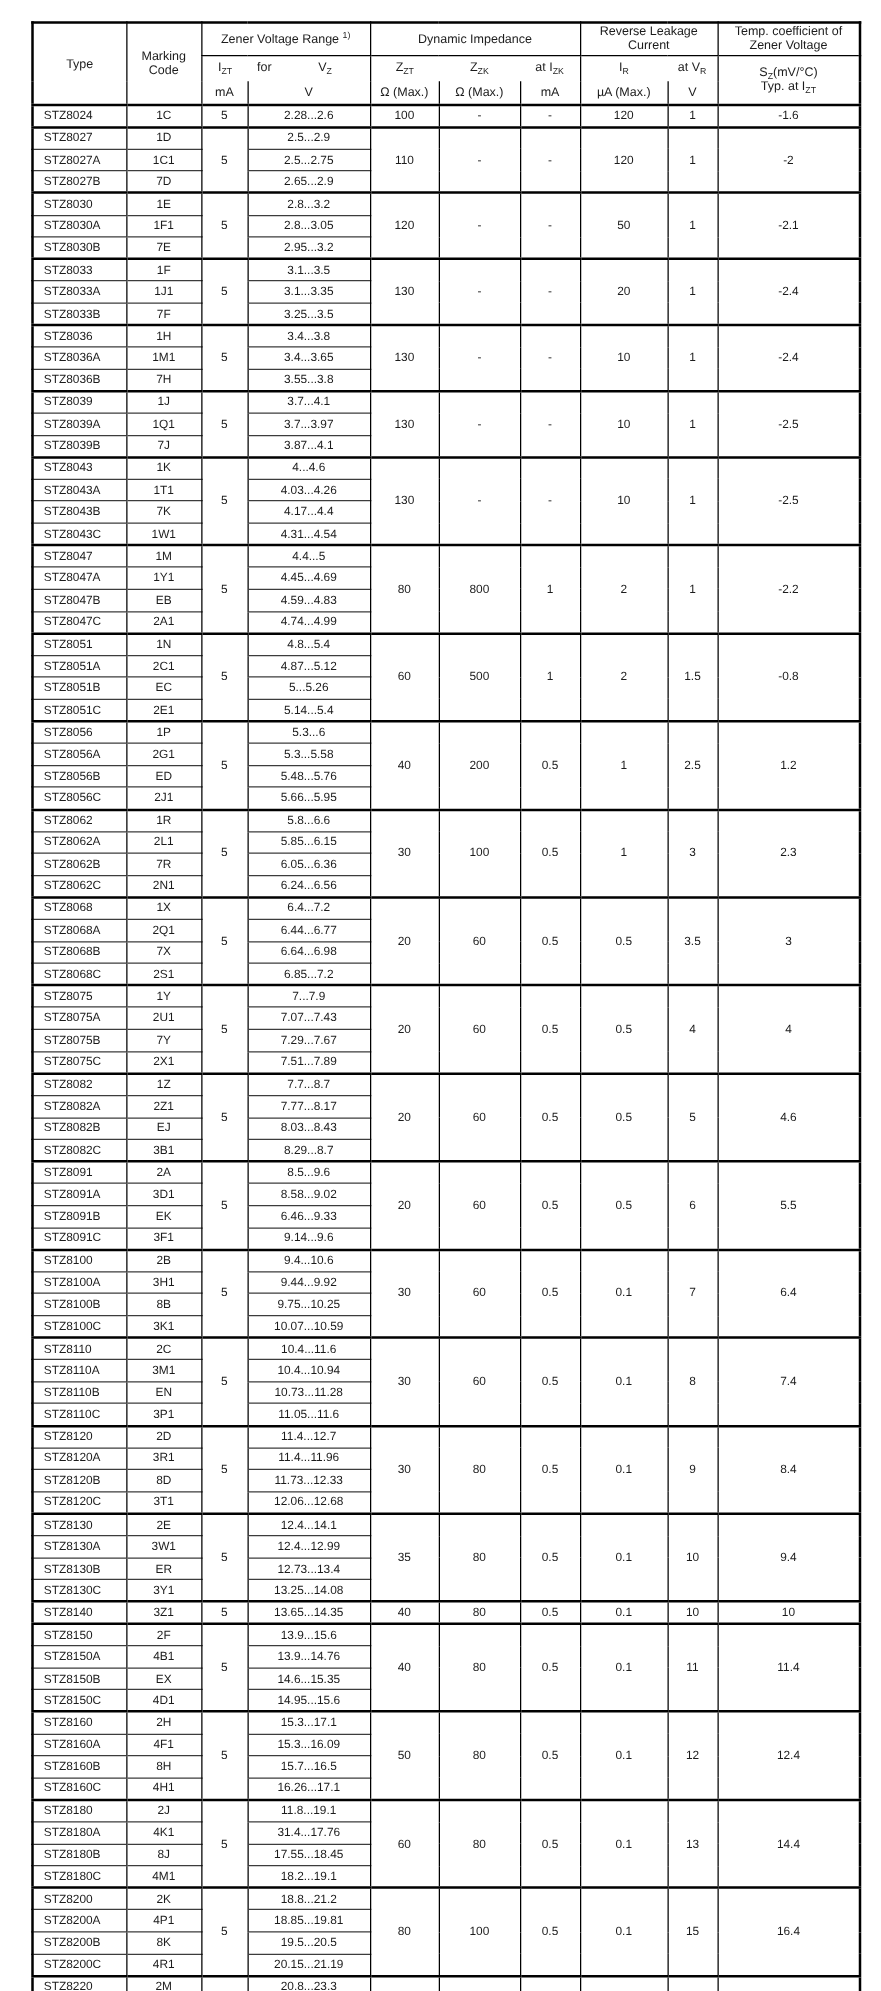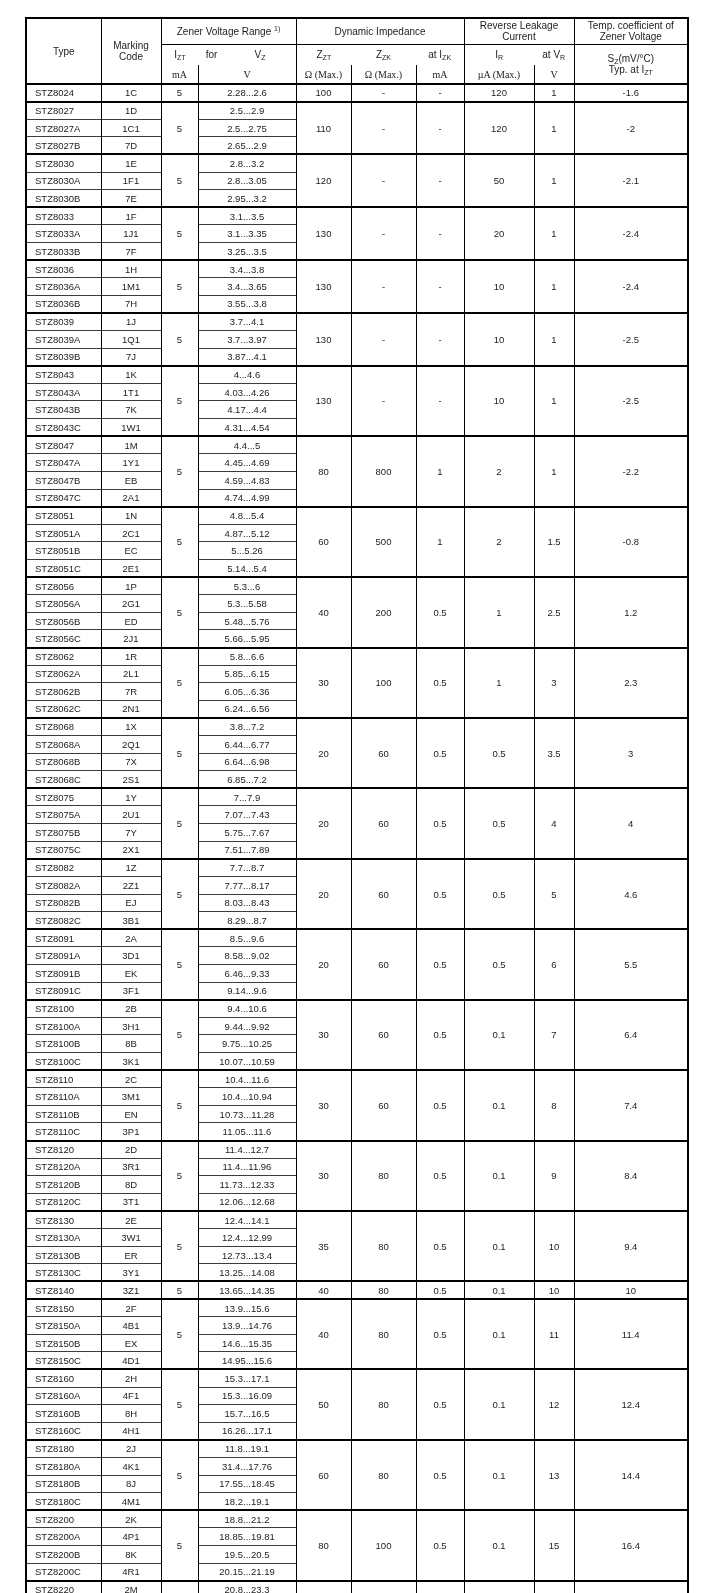--- a/index.html
+++ b/index.html
@@ -10,21 +10,21 @@
   }
   .page{position:absolute;left:25px;top:17px;}
   table{border-collapse:collapse;table-layout:fixed;width:662px;border:2px solid #000;}
   th,td{
     font-weight:normal;font-size:9.5px;text-align:center;vertical-align:middle;
     padding:0;overflow:hidden;white-space:nowrap;
   }
   thead th{font-size:10px;}
   thead tr.h1{height:26px;}
   thead tr.h2{height:21px;}
-  thead tr.h3{height:19px;font-family:Liberation Serif, serif;}
+  thead tr.h3{height:19px;}
   tbody tr{height:17.62px;}
   th.bl, td.bl{border-left:1px solid #000;}
   th.grp{white-space:normal;line-height:11px;border-bottom:1px solid #000;}
   th.wrap{white-space:normal;line-height:11px;margin-left:31px;}
   .flexrow{display:flex;align-items:center;justify-content:flex-start;}
   .flexrow span{display:block;text-align:center;}
   sub{font-size:7px;vertical-align:-2px;line-height:0;}
   sup{font-size:7px;vertical-align:4px;line-height:0;}
   tbody tr.group-start td{border-top:2px solid #000;}
   tbody tr.inner td{border-top:1px solid #3c3c3c;}
@@ -348,21 +348,21 @@
         </tr>
         <tr class="inner">
           <td class="type">STZ8062C</td>
           <td class="bl">2N1</td>
           <td class="bl">6.24...6.56</td>
         </tr>
         <tr class="group-start">
           <td class="type">STZ8068</td>
           <td class="bl">1X</td>
           <td class="bl" rowspan="4">5</td>
-          <td class="bl">3.8...7.2</td>
+          <td class="bl">6.4...7.2</td>
           <td class="bl" rowspan="4">20</td>
           <td class="bl" rowspan="4">60</td>
           <td class="bl" rowspan="4">0.5</td>
           <td class="bl" rowspan="4">0.5</td>
           <td class="bl" rowspan="4">3.5</td>
           <td class="bl" rowspan="4">3</td>
         </tr>
         <tr class="inner">
           <td class="type">STZ8068A</td>
           <td class="bl">2Q1</td>
@@ -391,21 +391,21 @@
           <td class="bl" rowspan="4">4</td>
         </tr>
         <tr class="inner">
           <td class="type">STZ8075A</td>
           <td class="bl">2U1</td>
           <td class="bl">7.07...7.43</td>
         </tr>
         <tr class="inner">
           <td class="type">STZ8075B</td>
           <td class="bl">7Y</td>
-          <td class="bl">5.75...7.67</td>
+          <td class="bl">7.29...7.67</td>
         </tr>
         <tr class="inner">
           <td class="type">STZ8075C</td>
           <td class="bl">2X1</td>
           <td class="bl">7.51...7.89</td>
         </tr>
         <tr class="group-start">
           <td class="type">STZ8082</td>
           <td class="bl">1Z</td>
           <td class="bl" rowspan="4">5</td>

